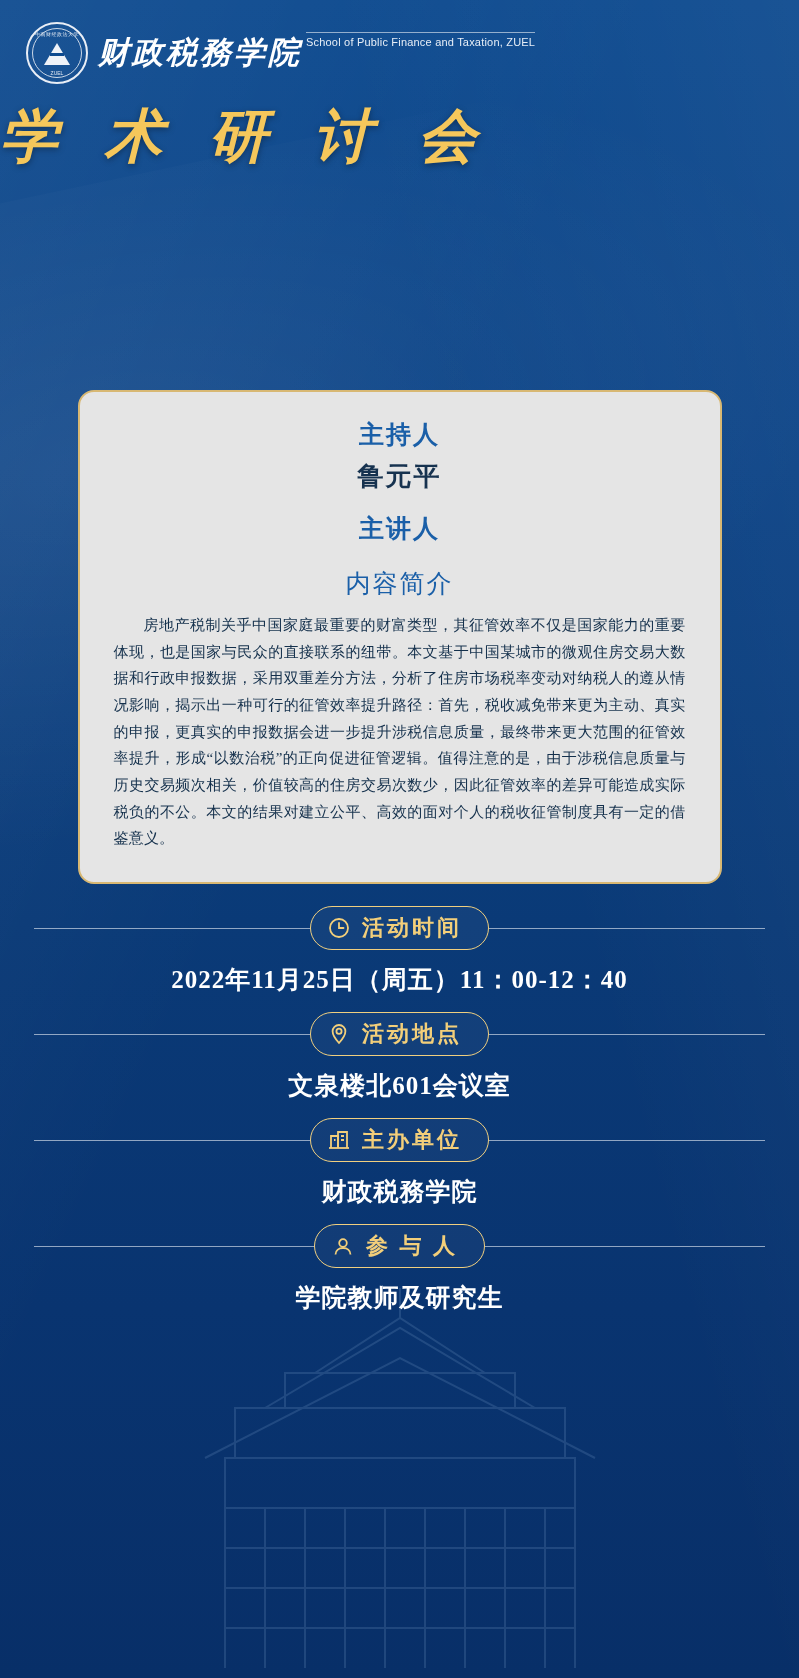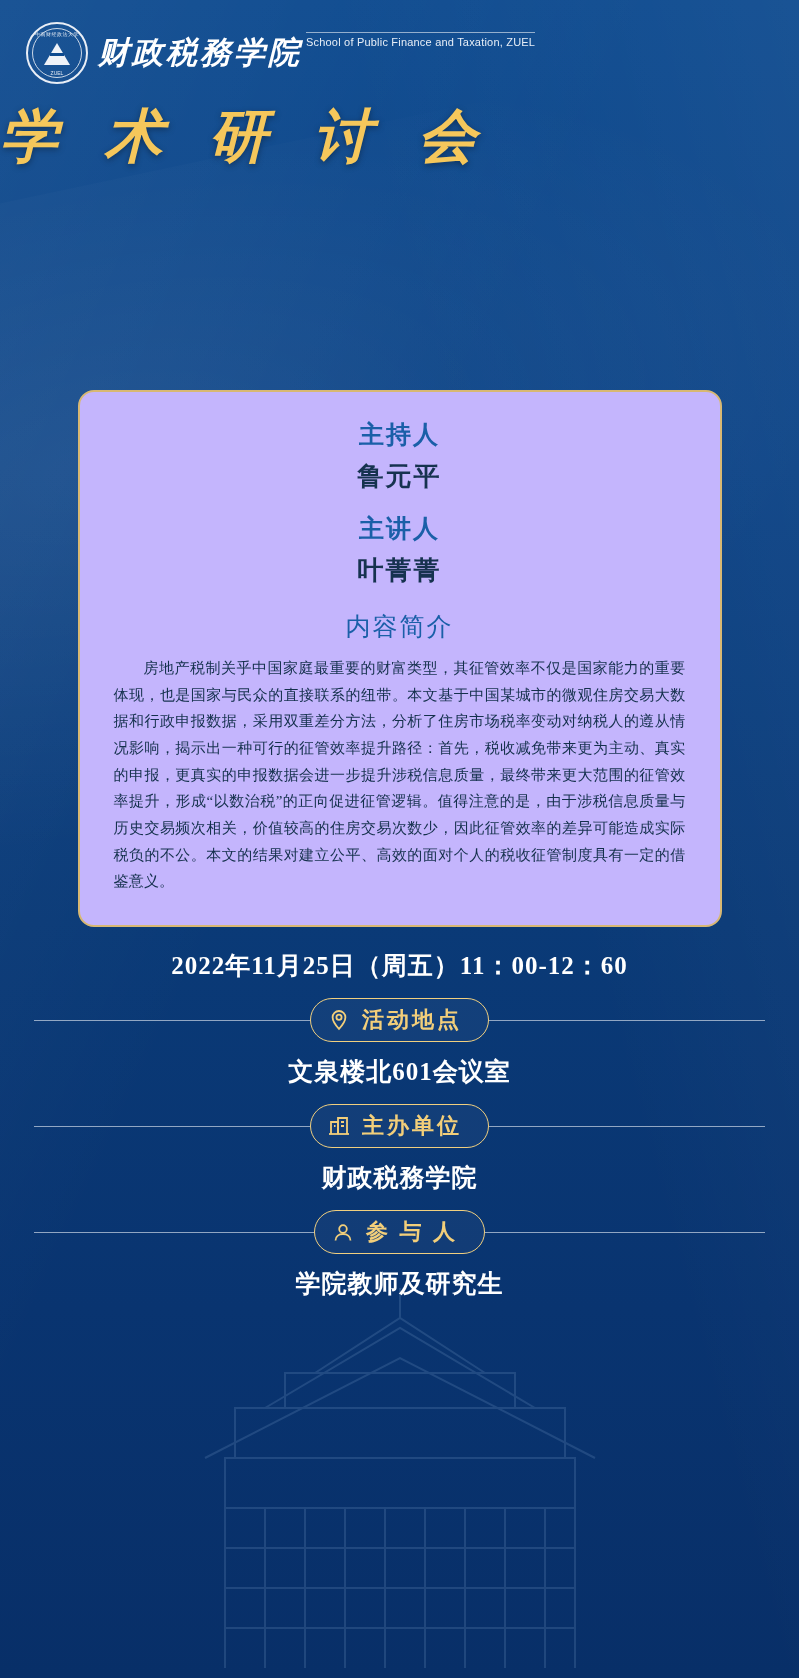--- a/index.html
+++ b/index.html
@@ -146,21 +146,21 @@
     line-height: 1.42;
     letter-spacing: 1px;
     text-shadow: 0 2px 5px rgba(0,0,0,.3);
   }
 
   
   .card {
     position: relative;
     margin: 26px auto 8px;
     width: 644px;
-    background: #c4b5fd;
+    background: #e5e5e5;
     border: 2px solid #d8b873;
     border-radius: 16px;
     padding: 26px 34px 30px;
   }
   .role-label {
     text-align: center;
     font-family: "Liberation Serif", serif;
     font-size: 25px;
     font-weight: 700;
     color: #1a5fa8;
@@ -296,29 +296,41 @@
 <div class="main-title">
   <div>信息质量与纳税遵从的正向强化：</div>
   <div>来自住房市场的证据</div>
 </div>
 
 <div class="card">
   <div class="role-label">主持人</div>
   <div class="role-name">鲁元平</div>
   <div class="spacer-12"></div>
   <div class="role-label">主讲人</div>
-  <div class="role-name">叶菁菁</div>
   <div class="section-label">内容简介</div>
   <div class="abstract">房地产税制关乎中国家庭最重要的财富类型，其征管效率不仅是国家能力的重要体现，也是国家与民众的直接联系的纽带。本文基于中国某城市的微观住房交易大数据和行政申报数据，采用双重差分方法，分析了住房市场税率变动对纳税人的遵从情况影响，揭示出一种可行的征管效率提升路径：首先，税收减免带来更为主动、真实的申报，更真实的申报数据会进一步提升涉税信息质量，最终带来更大范围的征管效率提升，形成“以数治税”的正向促进征管逻辑。值得注意的是，由于涉税信息质量与历史交易频次相关，价值较高的住房交易次数少，因此征管效率的差异可能造成实际税负的不公。本文的结果对建立公平、高效的面对个人的税收征管制度具有一定的借鉴意义。</div>
 </div>
 
 <div class="info">
 
   <div class="info-block">
-    <div class="info-value">2022年11月25日（周五）11：00-12：60</div>
+    <div class="pill-row">
+      <div class="rule"></div>
+      <div class="pill">
+        <span class="ico">
+          <svg width="26" height="26" viewBox="0 0 26 26" fill="none" stroke="#f3cf7a" stroke-width="1.8">
+            <circle cx="13" cy="13" r="9"></circle>
+            <path d="M13 8 V13 H17.5" stroke-linecap="round"></path>
+          </svg>
+        </span>
+        <span class="txt">活动时间</span>
+      </div>
+      <div class="rule"></div>
+    </div>
+    <div class="info-value">2022年11月25日（周五）11：00-12：40</div>
   </div>
 
   <div class="info-block">
     <div class="pill-row">
       <div class="rule"></div>
       <div class="pill">
         <span class="ico">
           <svg width="26" height="26" viewBox="0 0 26 26" fill="none" stroke="#f3cf7a" stroke-width="1.8">
             <path d="M13 4 C9.4 4 6.6 6.8 6.6 10.3 C6.6 15 13 22 13 22 C13 22 19.4 15 19.4 10.3 C19.4 6.8 16.6 4 13 4 Z"></path>
             <circle cx="13" cy="10.3" r="2.6"></circle>

